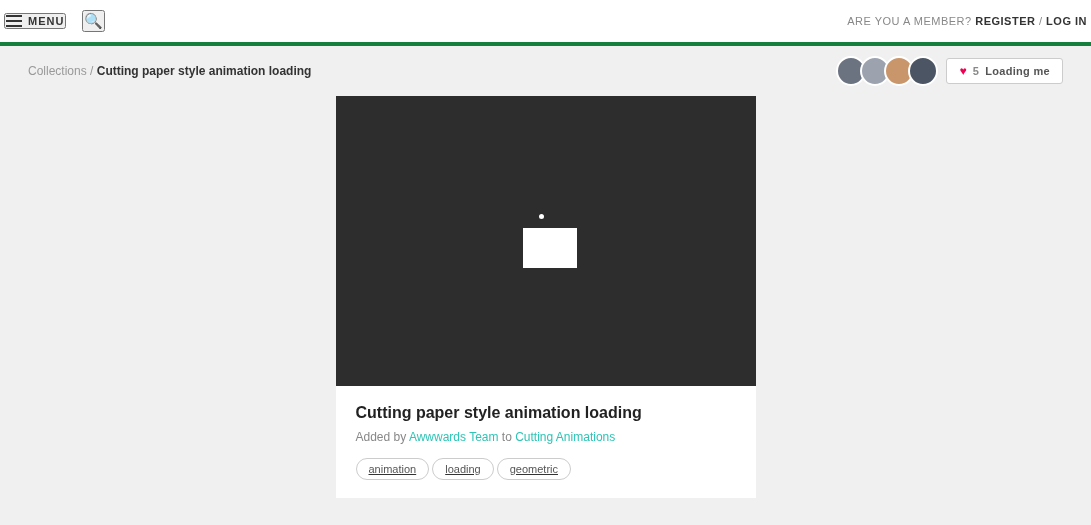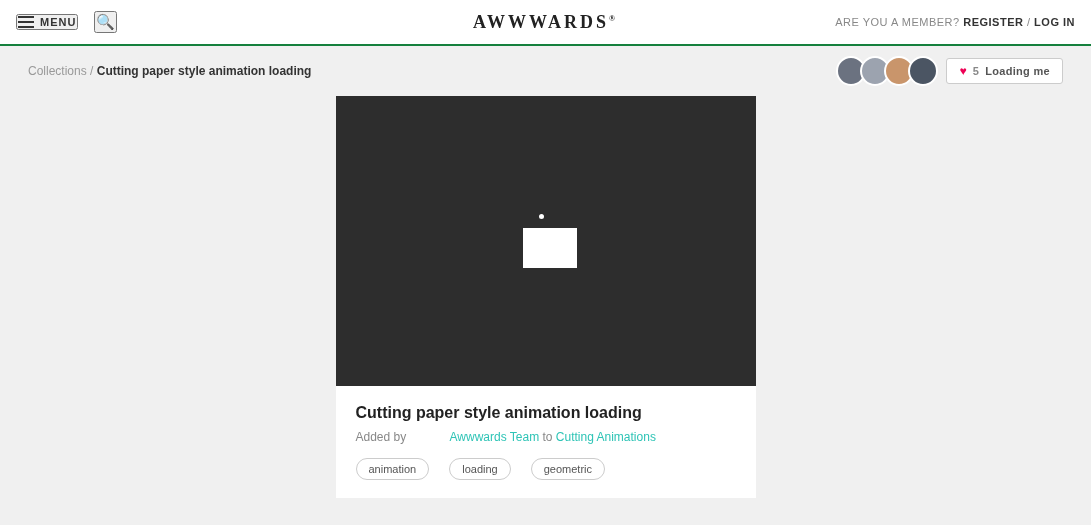--- a/index.html
+++ b/index.html
@@ -5,22 +5,22 @@
     * { margin: 0; padding: 0; box-sizing: border-box; }
     body { font-family: 'Arial', sans-serif; background: #f0f0f0; color: #333; font-size: 13px; }
 
     
     .header {
       display: flex;
       align-items: center;
       justify-content: space-between;
       background: #fff;
       height: 46px;
-      padding: 0 16px;
-      border-bottom: 2px solid #15803d;
+      padding: 0 4px;
+      border-bottom: 4px solid #15803d;
       position: relative;
     }
     .header-left {
       display: flex;
       align-items: center;
       gap: 16px;
     }
     .menu-btn {
       display: flex;
       align-items: center;
@@ -196,22 +196,23 @@
       font-size: 12px;
       color: #888;
       margin-bottom: 14px;
     }
     .card-meta a {
       color: #2ec4b6;
       text-decoration: none;
     }
     .tags {
       display: flex;
-      gap: 20px;
+      gap: 3px;
       flex-wrap: wrap;
+      text-decoration: underline;
     }
     .tag {
       border: 1px solid #ccc;
       border-radius: 20px;
       padding: 4px 12px;
       font-size: 11px;
       color: #555;
       cursor: pointer;
       background: #fff;
     }
@@ -227,23 +228,20 @@
           <span></span>
           <span></span>
       </div>
       <span>MENU</span>
     </button>
     <button class="search-icon-btn">
       <span>🔍</span>
     </button>
   </div>
 
-  <div class="logo">
-    <span>AWWWARDS</span><sup>®</sup>
-  </div>
 
   <div class="header-right">
     <span class="member-text">
       <span>ARE YOU A MEMBER?</span>
       <a href="#">REGISTER</a>
       <span> / </span>
       <a href="#">LOG IN</a>
     </span>
   </div>
 </header>
@@ -277,21 +275,21 @@
 
         <div style="position:absolute; width:5px; height:5px; background:#fff; border-radius:50%; top:8px; left:28px;"></div>
 
         <div style="position:absolute; width:16px; height:40px; background:#fff; top:22px; left:12px;"></div>
 
         <div style="position:absolute; width:40px; height:40px; background:#fff; top:22px; left:26px;"></div>
       </div>
     </div>
     <div class="card-info">
       <div class="card-title">Cutting paper style animation loading</div>
-      <div class="card-meta">Added by <a href="#" style="color:#2ec4b6;text-decoration:none;margin-left:40px;">Awwwards Team</a> to <a href="#" style="color:#2ec4b6;text-decoration:none;">Cutting Animations</a></div>
+      <div class="card-meta">Added by <a href="#" style="color:#2ec4b6;text-decoration:none;">Awwwards Team</a> to <a href="#" style="color:#2ec4b6;text-decoration:none;">Cutting Animations</a></div>
       <div class="tags">
         <button class="tag">animation</button>
         <button class="tag">loading</button>
         <button class="tag">geometric</button>
       </div>
     </div>
   </div>
 </div>
 
 </body></html>

